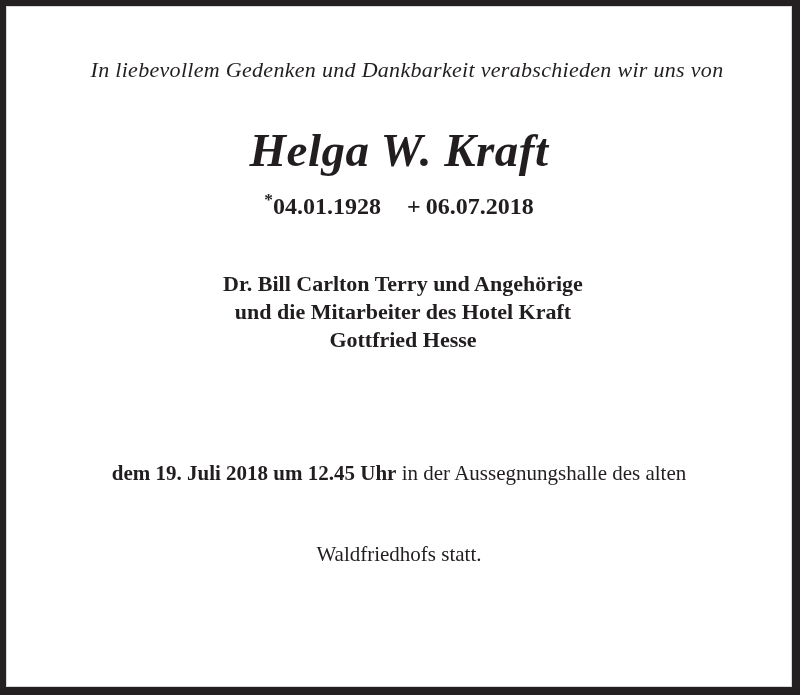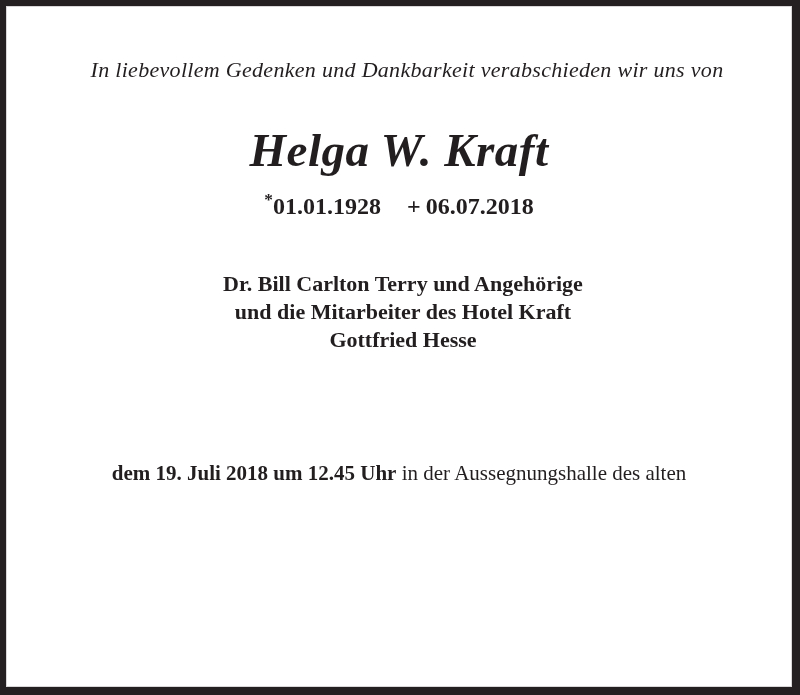--- a/index.html
+++ b/index.html
@@ -75,27 +75,28 @@
 </head>
 <body>
 
 <div class="obituary-card">
 
   <div class="intro-line">In liebevollem Gedenken und Dankbarkeit verabschieden wir uns von</div>
 
   <div class="deceased-name">Helga W. Kraft</div>
 
   <div class="life-dates">
-    <span class="birth-part"><span class="birth-symbol">*</span><span>01.01.1928</span></span>
+    <span class="birth-part"><span class="birth-symbol">*</span><span>04.01.1928</span></span>
     <span class="death-part"><span>+</span><span class="death-date">06.07.2018</span></span>
   </div>
 
   <div class="mourners">
     <div>Dr. Bill Carlton Terry und Angehörige</div>
     <div>und die Mitarbeiter des Hotel Kraft</div>
     <div>Gottfried Hesse</div>
   </div>
 
   <div class="funeral-paragraph">
     <div><span class="bold">dem 19. Juli 2018 um 12.45 Uhr</span><span> in der Aussegnungshalle des alten</span></div>
+    <div>Waldfriedhofs statt.</div>
   </div>
 
 </div>
 
 </body></html>

